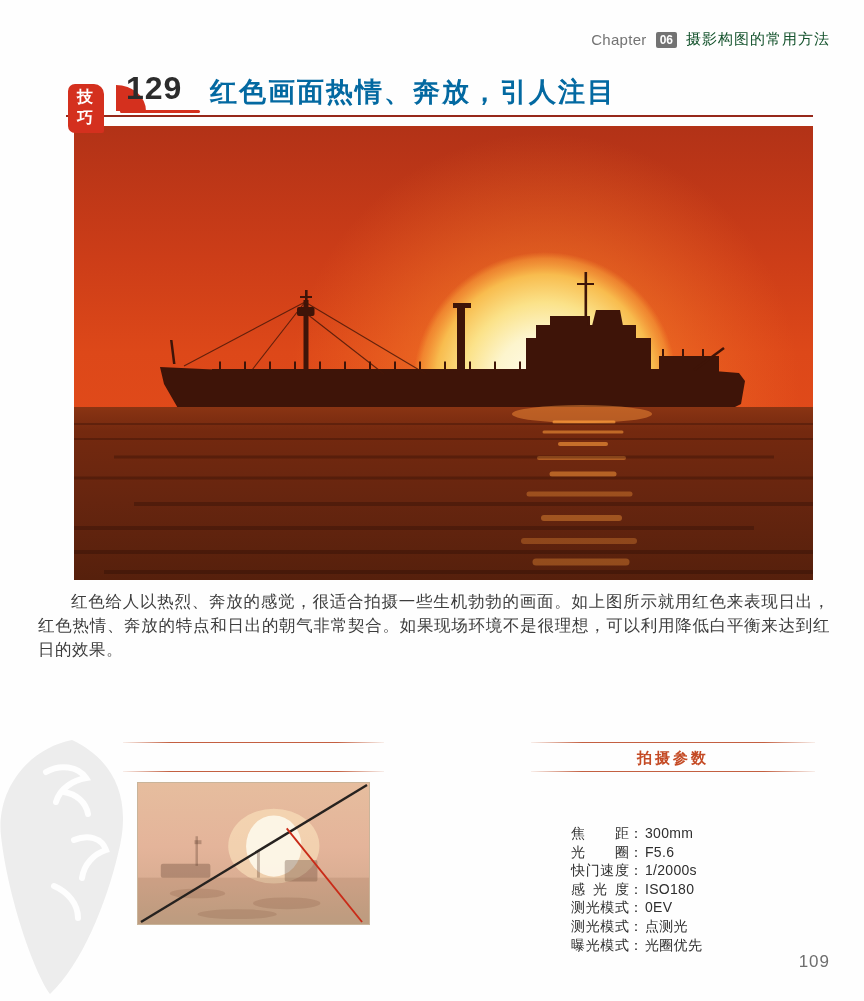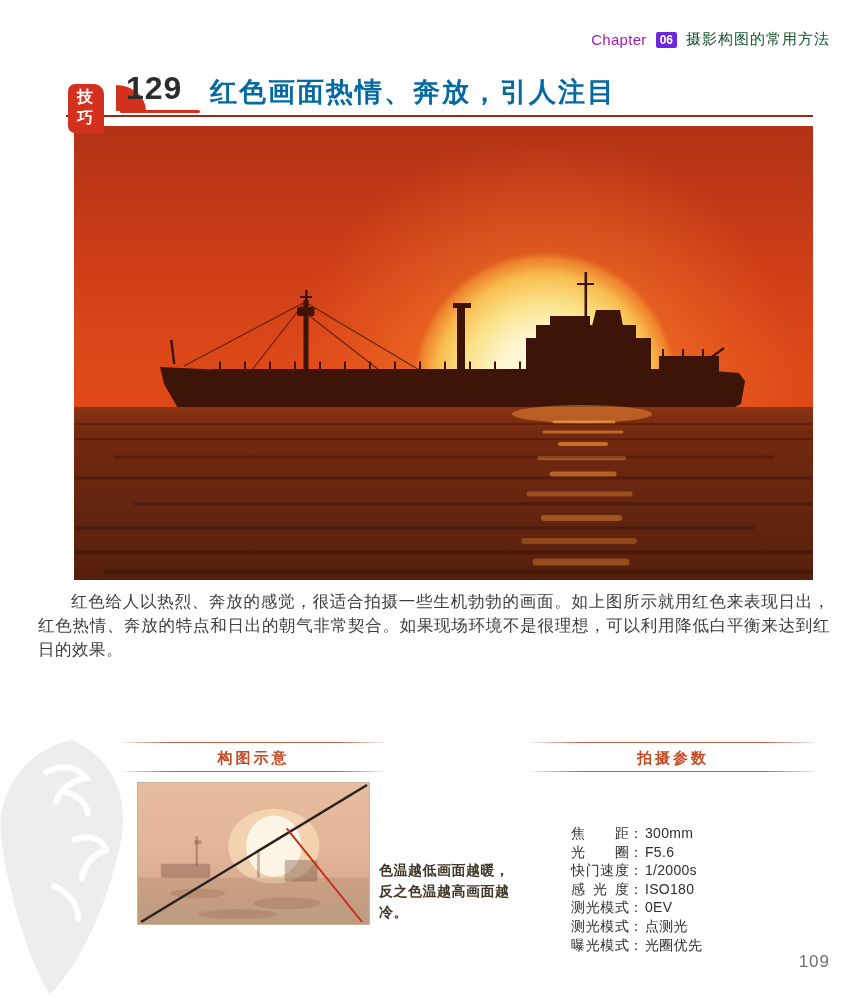--- a/index.html
+++ b/index.html
@@ -2,22 +2,22 @@
 <html><head>
 <meta charset="utf-8">
 <style>
   * { margin:0; padding:0; box-sizing:border-box; }
   html,body { width:864px; height:1001px; background:#fff; }
   body { font-family:"Liberation Sans","DejaVu Sans",sans-serif; color:#333; }
   .page { position:relative; width:864px; height:1001px; background:#fefefe; overflow:hidden; }
 
   
   .chapter-header { position:absolute; top:30px; right:34px; display:flex; align-items:center; gap:9px; }
-  .chapter-label { font-size:15px; color:#a21caf; letter-spacing:.3px; }
-  .chapter-number-badge { background:#6d28d9; color:#fff; font-size:12px; font-weight:bold;
+  .chapter-label { font-size:15px; color:#737373; letter-spacing:.3px; }
+  .chapter-number-badge { background:#737373; color:#fff; font-size:12px; font-weight:bold;
       padding:1px 4px; border-radius:2px; line-height:14px; }
   .chapter-title { font-size:15px; color:#14532d; letter-spacing:1px; }
 
   
   .title-row { position:absolute; top:74px; left:68px; height:44px; }
   .tech-badge { position:absolute; left:0; top:10px; background:#d4301e; color:#fff; font-size:16px;
       font-weight:bold; padding:3px 9px 4px; border-radius:7px 10px 2px 7px; letter-spacing:2px; z-index:2; }
   .tech-swoosh { position:absolute; left:48px; top:11px; width:30px; height:26px; background:#d4301e;
       border-top-right-radius:100%; z-index:1; }
   .tech-number { position:absolute; left:58px; top:-4px; font-size:32px; font-weight:bold; color:#2c2c2c;
@@ -175,21 +175,20 @@
     <g stroke="#fff" stroke-width="6" fill="none" stroke-linecap="round" opacity="0.95">
       <path d="M52,36 C66,28 84,30 92,42 C80,44 66,52 62,66"></path>
       <path d="M70,56 C82,58 92,66 94,78"></path>
       <path d="M80,104 C94,98 108,102 112,114 C100,118 90,128 88,142"></path>
       <path d="M60,150 C74,156 84,168 84,182"></path>
     </g>
   </svg>
 
   <div class="col-header composition-header">
     <div class="rule"></div>
-    <h2>构图示意</h2>
     <div class="rule"></div>
   </div>
 
   <div class="diagram">
     <svg viewBox="0 0 233 143" preserveAspectRatio="none">
       <defs>
         <linearGradient id="dbg" x1="0" y1="0" x2="0" y2="1">
           <stop offset="0%" stop-color="#e6bd9e"></stop>
           <stop offset="45%" stop-color="#e4b49a"></stop>
           <stop offset="72%" stop-color="#d9ad92"></stop>
@@ -210,21 +209,20 @@
       <g fill="rgba(140,95,70,0.25)">
         <ellipse cx="60" cy="112" rx="28" ry="5"></ellipse>
         <ellipse cx="150" cy="122" rx="34" ry="6"></ellipse>
         <ellipse cx="100" cy="133" rx="40" ry="5"></ellipse>
       </g>
       <line x1="231" y1="2" x2="3" y2="141" stroke="#26221f" stroke-width="2.4"></line>
       <line x1="150" y1="46" x2="226" y2="141" stroke="#c92b18" stroke-width="1.9"></line>
     </svg>
   </div>
 
-  <p class="diagram-caption">色温越低画面越暖，反之色温越高画面越冷。</p>
 
   <div class="col-header parameters-header">
     <div class="rule"></div>
     <h2>拍摄参数</h2>
     <div class="rule"></div>
   </div>
 
   <div class="params-list">
     <div class="param-row">
       <span class="param-label">焦距</span><span class="param-colon">：</span><span class="param-value">300mm</span>

